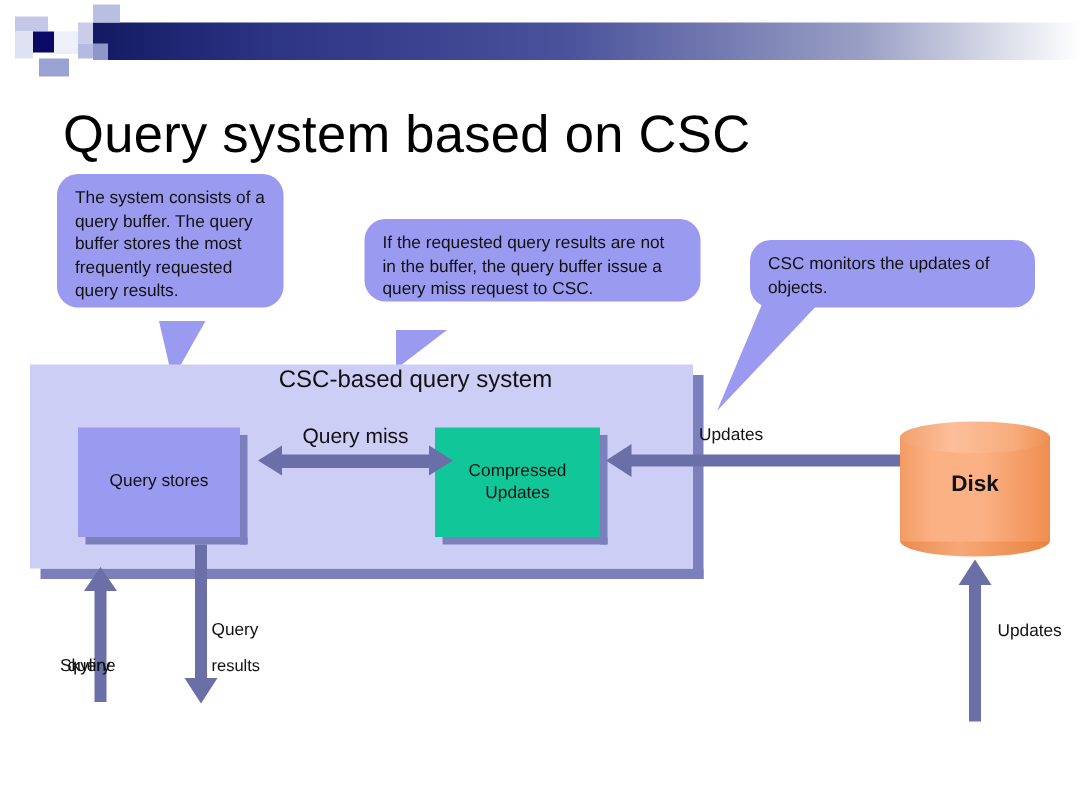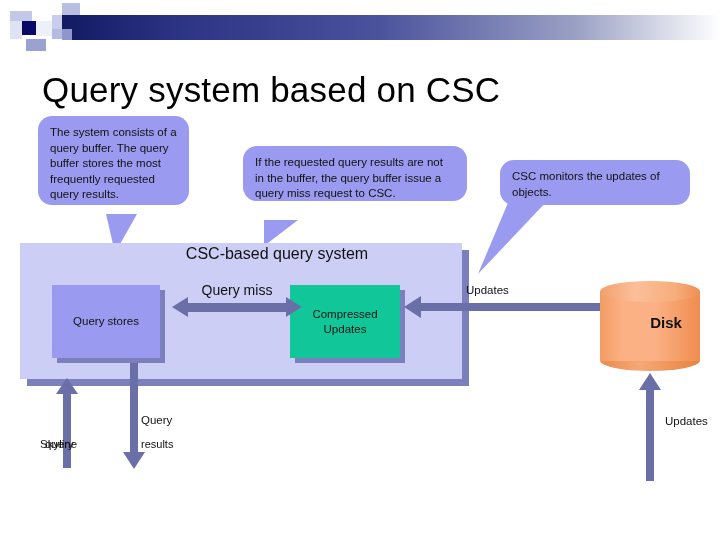--- a/index.html
+++ b/index.html
@@ -205,21 +205,20 @@
   }
   #disk-label {
     position: absolute;
     left: 0; top: 33px;
     width: 100px;
     text-align: center;
     font-size: 15px;
     font-weight: bold;
     color: #111111;
     z-index: 4;
-    padding-left: 16px;
   }
 
   
   #sq-shaft { left: 63px; top: 393px; width: 8px; height: 75px; }
   #sq-head {
     left: 56px; top: 378px;
     border-left: 11px solid transparent;
     border-right: 11px solid transparent;
     border-bottom: 16px solid #6a6fa8;
   }

